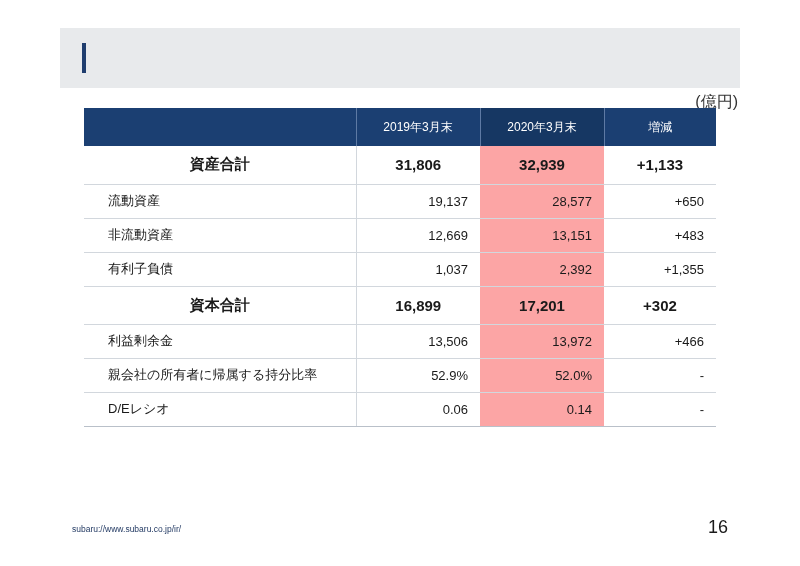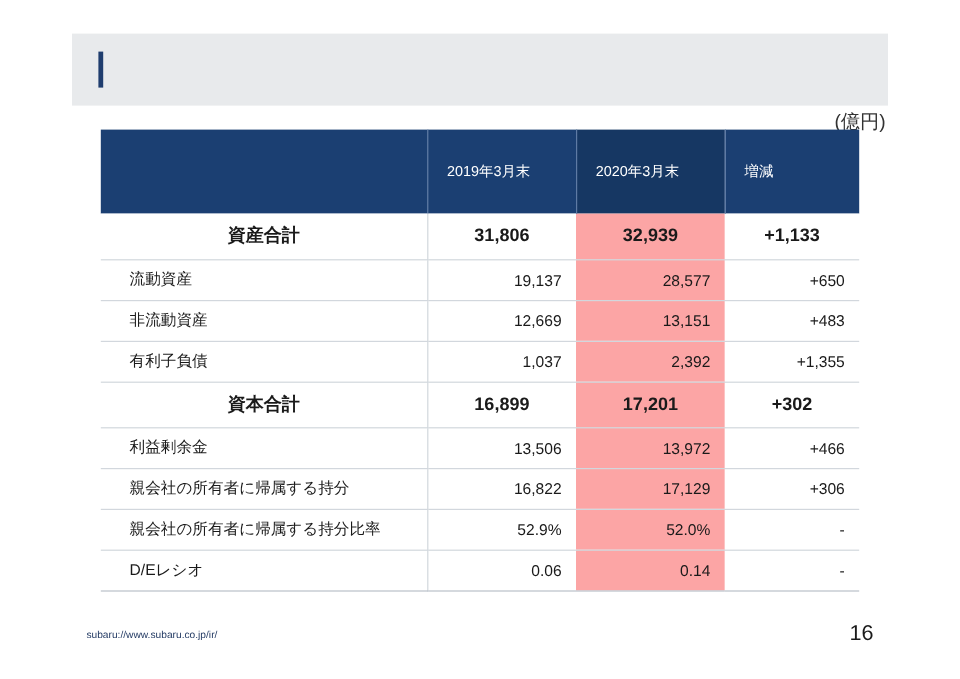--- a/index.html
+++ b/index.html
@@ -70,24 +70,24 @@
   table.fin col.c1 { width: 124px; }
   table.fin col.c2 { width: 124px; }
   table.fin col.c3 { width: 112px; }
 
   table.fin thead th {
     background: #1b3f72;
     color: #ffffff;
     font-size: 12px;
     font-weight: normal;
     height: 38px;
-    text-align: left;
+    text-align: center;
     vertical-align: middle;
     border: none;
-    padding: 16px;
+    padding: 0;
   }
   table.fin thead th.h0 { background: #1b3f72; }
   table.fin thead th.h1 { background: #1b3f72; border-left: 1px solid #5e7aa4; }
   table.fin thead th.h2 { background: #163763; border-left: 1px solid #5e7aa4; }
   table.fin thead th.h3 { background: #1b3f72; border-left: 1px solid #5e7aa4; }
 
   table.fin tbody td {
     height: 34px;
     font-size: 13px;
     vertical-align: middle;
@@ -197,26 +197,20 @@
           <td class="num col2">17,201</td>
           <td class="num">+302</td>
         </tr>
         <tr class="sub">
           <td class="label">利益剰余金</td>
           <td class="num">13,506</td>
           <td class="num col2">13,972</td>
           <td class="num">+466</td>
         </tr>
         <tr class="sub">
-          <td class="label">親会社の所有者に帰属する持分</td>
-          <td class="num">16,822</td>
-          <td class="num col2">17,129</td>
-          <td class="num">+306</td>
-        </tr>
-        <tr class="sub">
           <td class="label">親会社の所有者に帰属する持分比率</td>
           <td class="num">52.9%</td>
           <td class="num col2">52.0%</td>
           <td class="num">-</td>
         </tr>
         <tr class="sub">
           <td class="label">D/Eレシオ</td>
           <td class="num">0.06</td>
           <td class="num col2">0.14</td>
           <td class="num">-</td>

